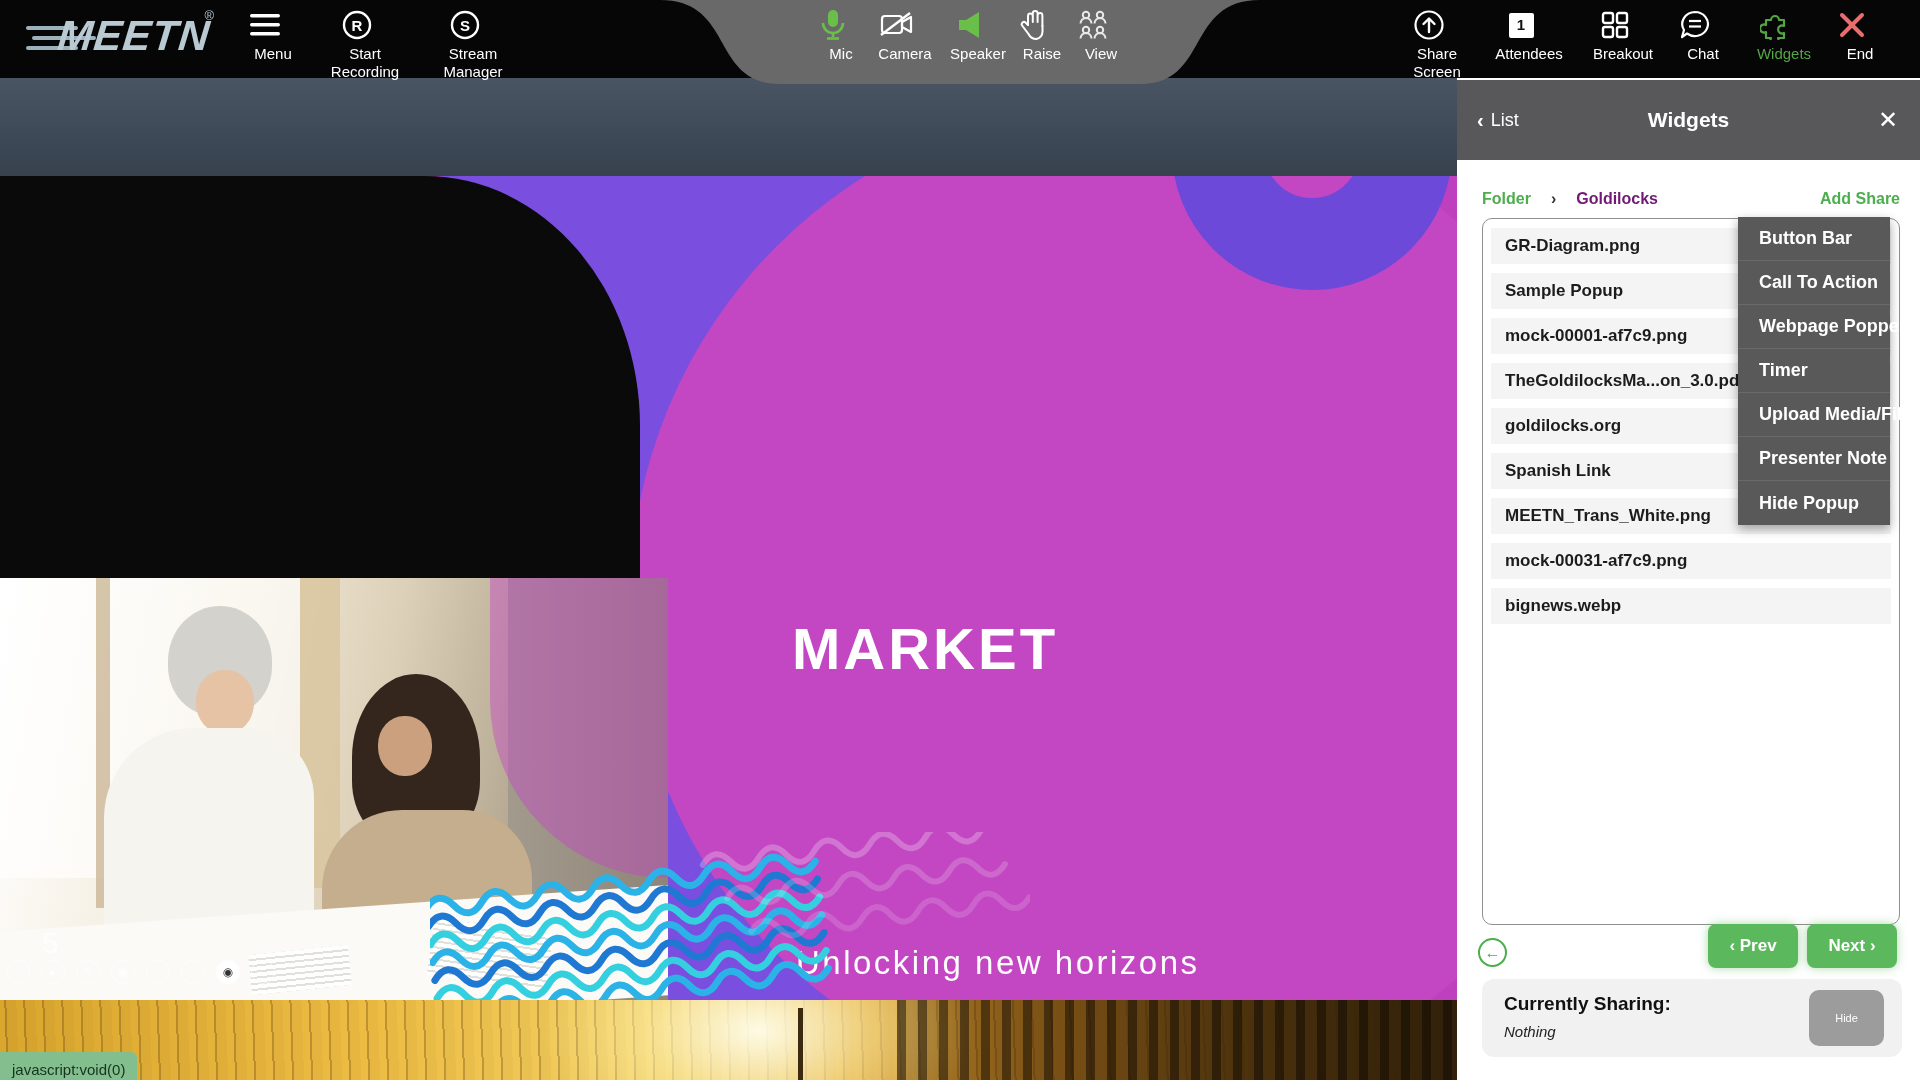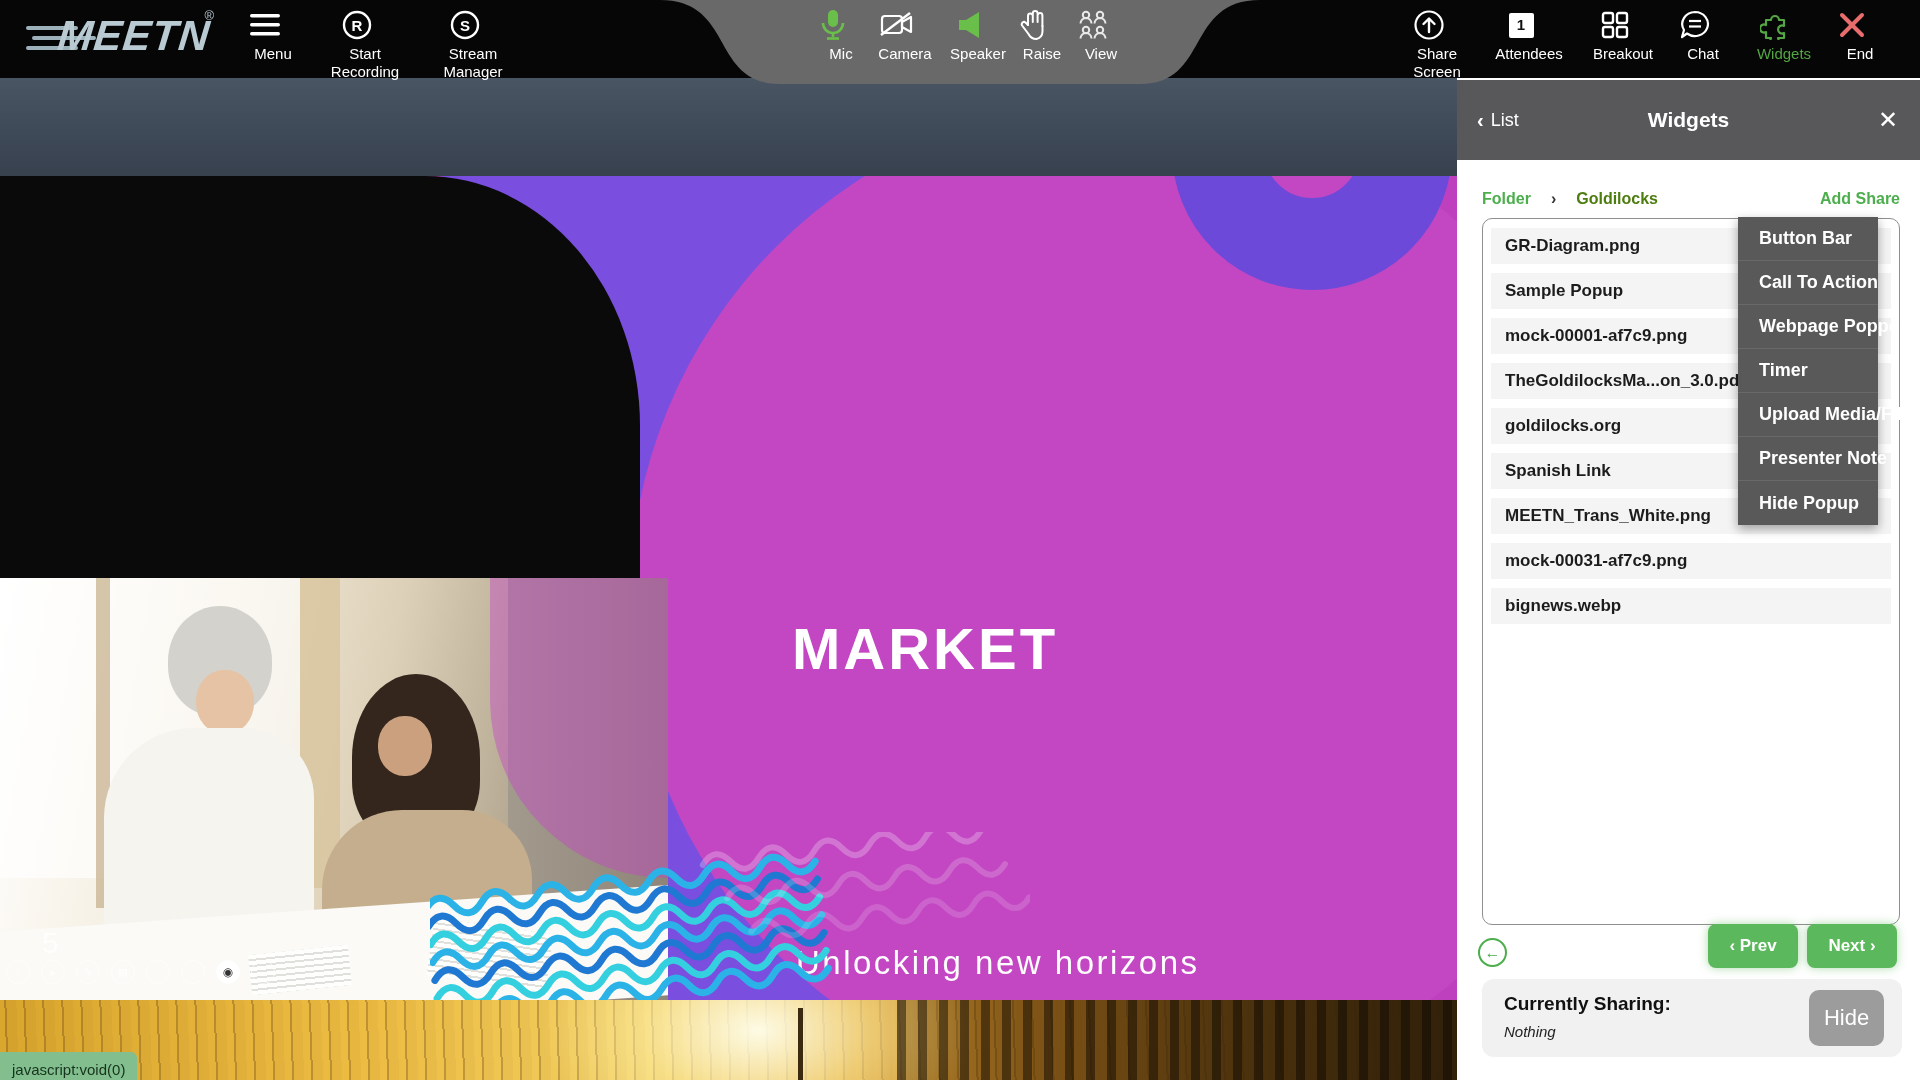--- a/index.html
+++ b/index.html
@@ -94,47 +94,47 @@
   .panel-header { position:absolute; left:0; top:2px; width:463px; height:80px; background:#58585a; color:#fff;
                   display:flex; align-items:center; }
   .ph-back { position:absolute; left:20px; font-size:18px; display:flex; gap:7px; align-items:center; cursor:pointer; }
   .ph-back .chev { font-size:20px; font-weight:700; }
   .ph-title { position:absolute; left:0; width:463px; text-align:center; font-size:21px; font-weight:700; }
   .ph-close { position:absolute; right:22px; font-size:24px; font-weight:400; cursor:pointer; }
   .crumb-row { position:absolute; left:25px; top:112px; width:418px; display:flex; align-items:center;
                font-size:16px; gap:20px; }
   .crumb-folder { color:#4cae4c; font-weight:600; }
   .crumb-sep { color:#333; font-weight:700; }
-  .crumb-cur { color:#4d7c0f; font-weight:700; }
+  .crumb-cur { color:#701a75; font-weight:700; }
   .add-widget { margin-left:auto; color:#4cae4c; font-weight:600; }
   .list-box { position:absolute; left:25px; top:140px; width:418px; height:707px; border:1.5px solid #8f8f8f;
               border-radius:10px; background:#fff; padding:9px 8px; overflow:hidden; }
   .file-row { width:100%; height:36px; margin-bottom:9px; background:#f4f4f4; color:#1c1c1c;
               font-size:17px; font-weight:600; display:flex; align-items:center; padding-left:14px;
               white-space:nowrap; overflow:hidden; }
-  .dropdown { position:absolute; left:281px; top:139px; width:140px; background:#595959; z-index:5;
+  .dropdown { position:absolute; left:281px; top:139px; width:152px; background:#595959; z-index:5;
               box-shadow:0 4px 10px rgba(0,0,0,.35); }
   .dd-item { height:44px; color:#fff; font-size:18px; font-weight:600; display:flex; align-items:center;
              padding-left:21px; border-bottom:1px solid rgba(255,255,255,.10); white-space:nowrap; cursor:pointer; }
   .dd-item:last-child { border-bottom:none; }
   .panel-footer { position:absolute; left:0; top:845px; width:463px; height:60px; }
   .back-circle { position:absolute; left:21px; top:15px; width:29px; height:29px; border-radius:50%;
                  border:2px solid #4cae4c; color:#4cae4c; font-size:16px; font-weight:700;
                  display:flex; align-items:center; justify-content:center; cursor:pointer; }
   .nav-btn { position:absolute; top:1px; height:44px; border-radius:8px; background:#5cb85c; color:#fff;
              font-size:17px; font-weight:700; display:flex; align-items:center; justify-content:center;
              box-shadow:0 0 10px rgba(92,184,92,.5); cursor:pointer; }
   .prev-btn { left:251px; width:90px; }
   .next-btn { left:350px; width:90px; }
   .sharing-box { position:absolute; left:25px; top:901px; width:420px; height:78px; background:#f1f1f1;
                  border-radius:12px; }
   .sharing-label { position:absolute; left:22px; top:14px; font-size:19px; font-weight:700; color:#111; }
   .sharing-value { position:absolute; left:22px; top:44px; font-size:15px; font-style:italic; color:#222; }
   .hide-btn { position:absolute; right:18px; top:11px; width:75px; height:56px; background:#9c9c9c; color:#fff;
-              font-size:22px; border-radius:10px; display:flex; align-items:center; justify-content:center; cursor:pointer; }
+              font-size:11px; border-radius:10px; display:flex; align-items:center; justify-content:center; cursor:pointer; }
 
   svg { display:block; }
 </style>
 </head>
 <body>
 
 <div class="stage">
 
   <div class="topbar">
     <svg class="center-pill" width="630" height="84" viewBox="0 0 630 84">

